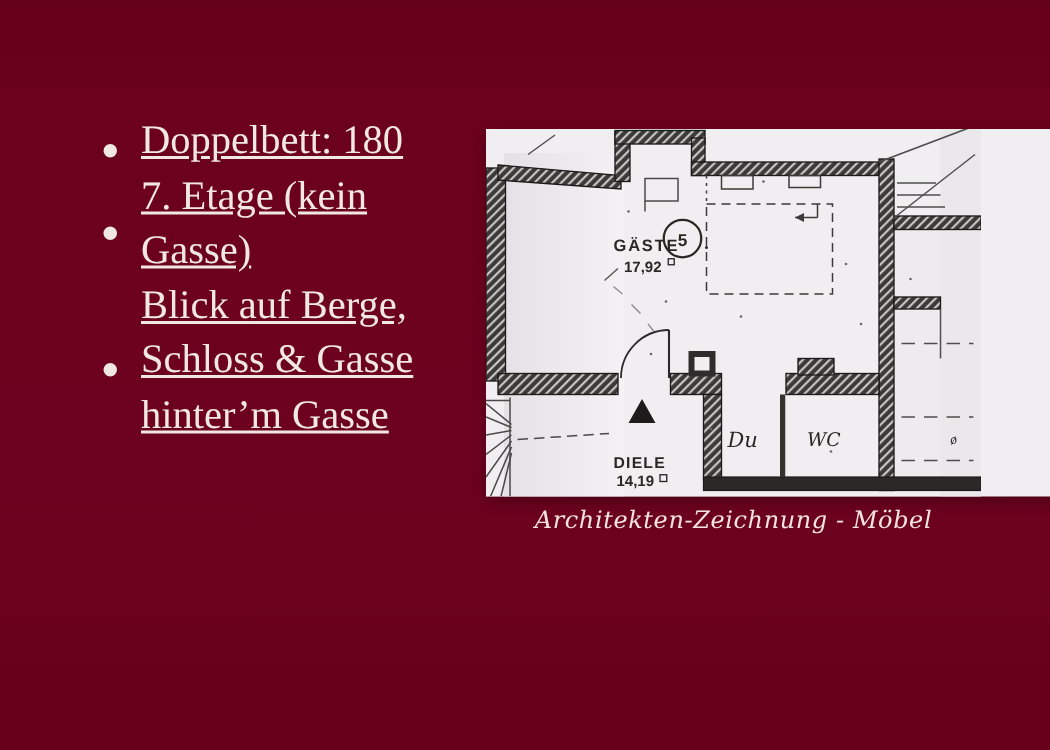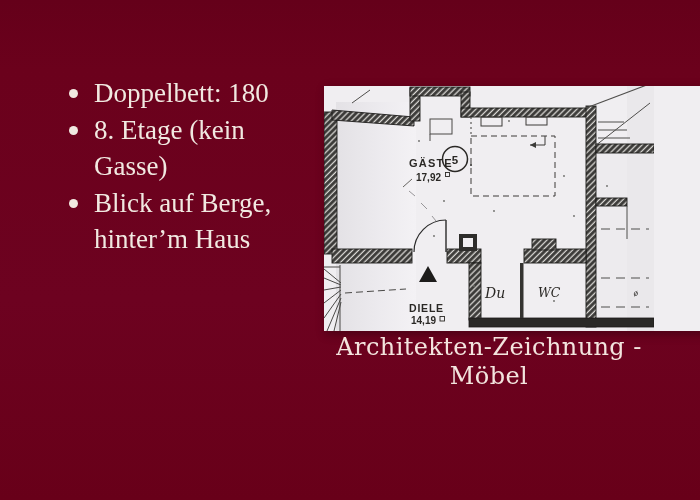--- a/index.html
+++ b/index.html
@@ -8,67 +8,68 @@
     background:#6b011c;
     font-family:"Liberation Serif", serif;
     position:relative;
   }
   .slide{position:absolute;inset:0;background:linear-gradient(180deg,#65001a 0%,#6b011c 14%,#6d0220 60%,#680019 100%);}
   
   .bullets{
     position:absolute;left:69px;top:75px;width:260px;
     color:#f1e9e1;font-size:27px;line-height:36.5px;
   }
-  .bullet-item{display:flex;align-items:flex-start;}
+  .bullet-item{display:flex;align-items:center;text-decoration:underline;}
   .bullet-dot{
     flex:0 0 9px;width:9px;height:9px;border-radius:50%;
     background:#f1e9e1;margin:14px 16px 0 0;
   }
   .bullet-lines{flex:1;}
   
   .plan{
     position:absolute;left:324px;top:86px;width:391px;height:245px;
     box-shadow:2px 3px 9px rgba(30,0,8,.45);
     background:#f0eef1;
   }
   .plan svg{display:block;}
   
   .caption{
     position:absolute;left:322px;top:333px;width:334px;
     text-align:center;color:#f3e4de;
-    font-family:"DejaVu Serif", serif;
-    font-size:24px;line-height:28.5px;letter-spacing:.4px;
+    font-family:"DejaVu Serif", serif;font-style:italic;
+    font-size:16px;line-height:28.5px;letter-spacing:.4px;
   }
   .plan-label{font-family:"Liberation Sans", sans-serif;font-weight:bold;fill:#2a2825;}
   .plan-hand{font-family:"DejaVu Serif", serif;font-style:italic;fill:#2a2825;}
 </style>
 </head>
 <body>
 
 <div class="slide">
 
   <div class="bullets">
     <div class="bullet-item">
       <span class="bullet-dot"></span>
       <div class="bullet-lines">
         <div>Doppelbett: 180</div>
       </div>
     </div>
     <div class="bullet-item">
       <span class="bullet-dot"></span>
       <div class="bullet-lines">
-        <div>8. Etage (kein</div>
+        <div>7. Etage (kein</div>
         <div>Gasse)</div>
       </div>
     </div>
     <div class="bullet-item">
       <span class="bullet-dot"></span>
       <div class="bullet-lines">
         <div>Blick auf Berge,</div>
-        <div>hinter’m Haus</div>
+        <div>Schloss &amp; Gasse</div>
+        <div>hinter’m Gasse</div>
       </div>
     </div>
   </div>
 
   <div class="plan">
     <svg width="330" height="245" viewBox="0 0 330 245" xmlns="http://www.w3.org/2000/svg">
       <defs>
         <pattern id="hatch" width="4.2" height="4.2" patternUnits="userSpaceOnUse" patternTransform="rotate(45)">
           <rect width="4.2" height="4.2" fill="#3b3a38"></rect>
           <line x1="2" y1="0" x2="2" y2="4.2" stroke="#d9d7d4" stroke-width="1.3"></line>

